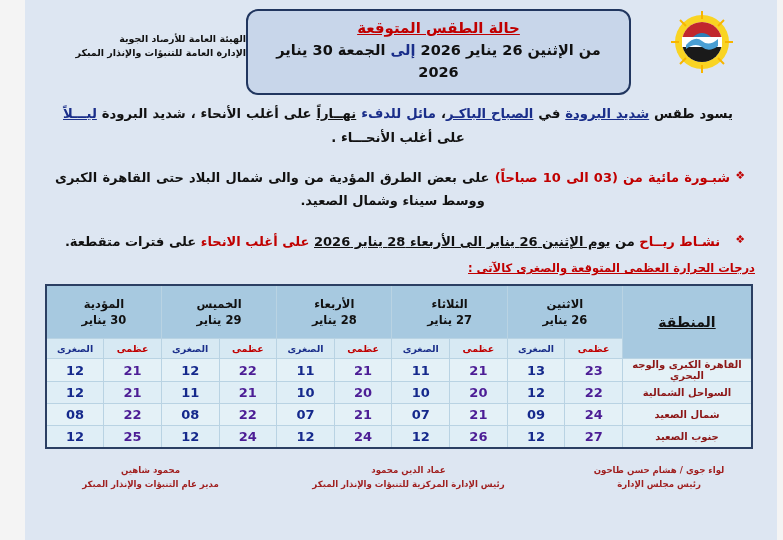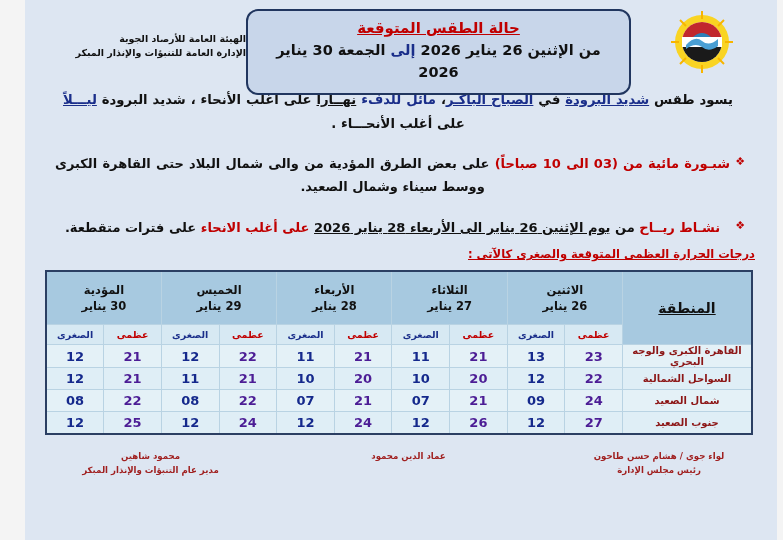--- a/index.html
+++ b/index.html
@@ -89,20 +89,21 @@
   }
   .para {
     font-size: 13.2px;
     font-weight: bold;
     line-height: 1.78;
     color: #111;
     text-align: center;
     margin: 0;
   }
   .p1 {
+    margin-top: 14px;
     padding: 0 22px;
     text-align: justify;
     text-align-last: center;
   }
   .blue { color: #1a2e8a; }
   .red  { color: #c00000; margin-top: 24px; }
   .u    { text-decoration: underline; }
 
   .bullet-row {
     display: flex;
@@ -416,20 +417,21 @@
     </table>
   </div>
 
   <div class="footer">
     <div class="sig right">
       <span class="name">محمود شاهين</span>
       <span class="role">مدير عام التنبؤات والإنذار المبكر</span>
     </div>
     <div class="sig middle">
       <span class="name">عماد الدين محمود</span>
+      <span class="role">رئيس الإدارة المركزية للتنبؤات والإنذار المبكر</span>
     </div>
     <div class="sig left">
       <span class="name">لواء جوي / هشام حسن طاحون</span>
       <span class="role">رئيس مجلس الإدارة</span>
     </div>
   </div>
 
 </div>
 
 </body></html>

